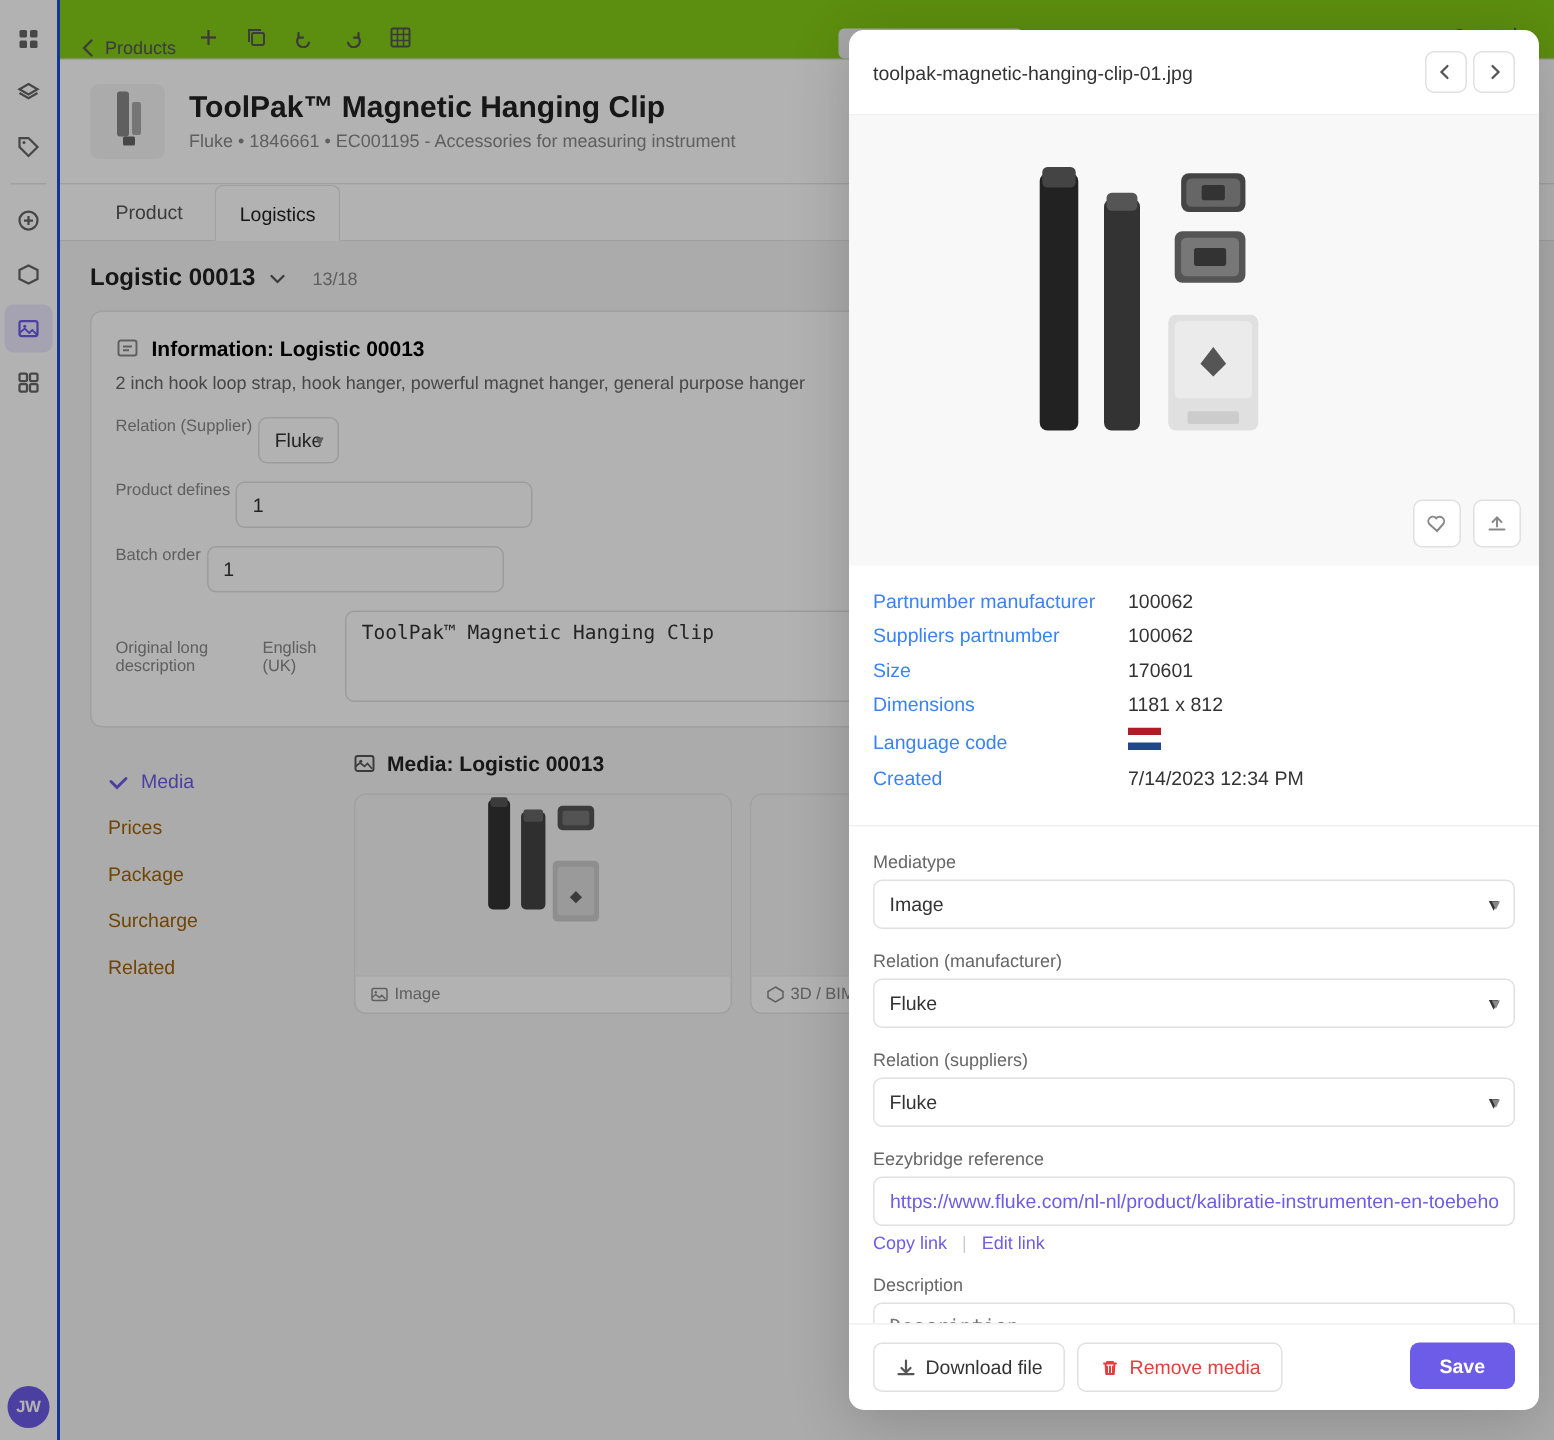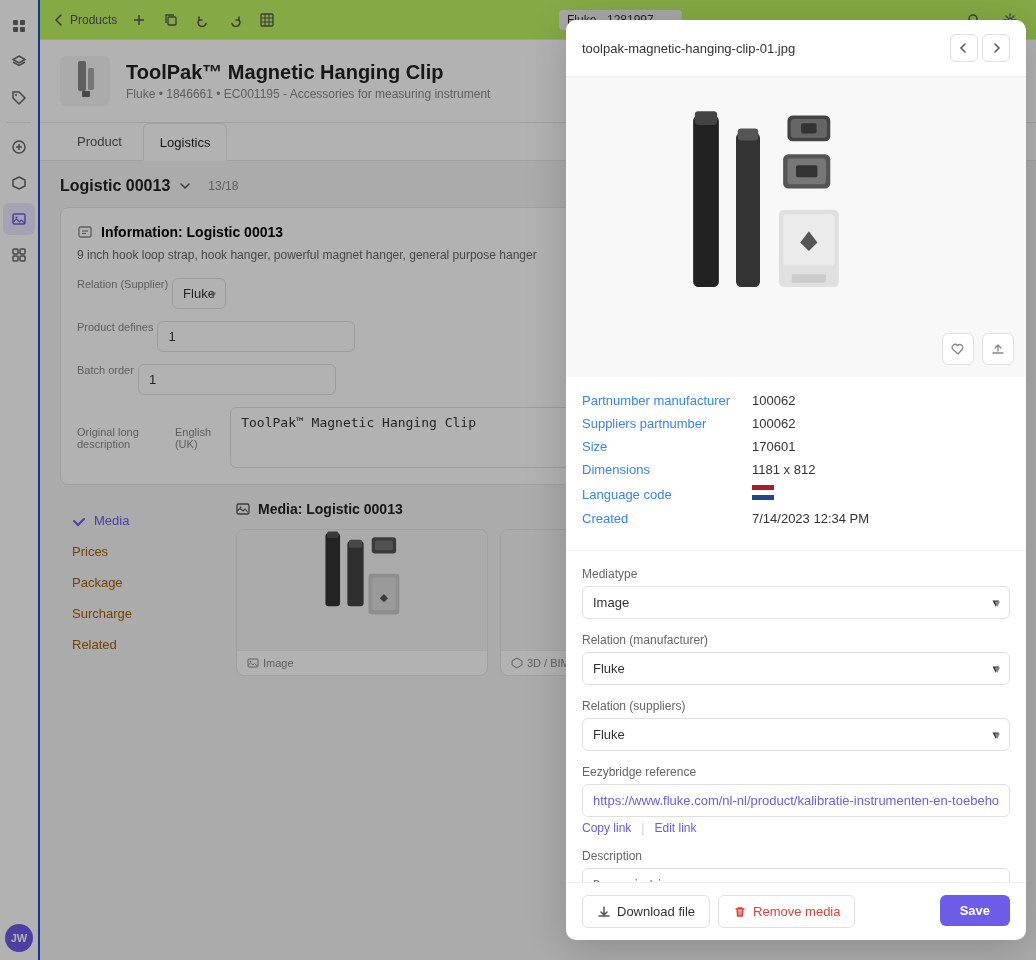--- a/index.html
+++ b/index.html
@@ -4,21 +4,21 @@
   <style>
     * { box-sizing: border-box; margin: 0; padding: 0; }
     body { font-family: -apple-system, BlinkMacSystemFont, 'Segoe UI', sans-serif; font-size: 13px; background: #f5f5f5; overflow: hidden; width: 1036px; height: 960px; }
 
     
     .app-container { display: flex; width: 1036px; height: 960px; position: relative; }
     .icon-sidebar { width: 40px; height: 100%; background: #fff; border-right: 2px solid #1d4ed8; display: flex; flex-direction: column; align-items: center; padding-top: 10px; gap: 4px; z-index: 1; }
     .main-content { flex: 1; display: flex; flex-direction: column; overflow: hidden; }
 
     
-    .top-bar { height: 40px; background: #bef264; border-bottom: 1px solid #e5e5e5; display: flex; align-items: center; padding: 0 12px; gap: 8px; }
+    .top-bar { height: 40px; background: #84cc16; border-bottom: 1px solid #e5e5e5; display: flex; align-items: flex-end; padding: 0 12px; gap: 8px; }
     .back-btn { display: flex; align-items: center; gap: 4px; color: #555; cursor: pointer; font-size: 12px; }
     .back-btn svg { width: 14px; height: 14px; }
     .top-bar-actions { display: flex; align-items: center; gap: 4px; }
     .top-bar-btn { width: 28px; height: 28px; border: none; background: none; cursor: pointer; border-radius: 4px; display: flex; align-items: center; justify-content: center; color: #555; font-size: 14px; }
     .top-bar-center { flex: 1; display: flex; justify-content: center; }
     .fluke-badge { background: #f0f0f0; border-radius: 4px; padding: 3px 8px; font-size: 12px; color: #333; }
 
     
     .product-header { background: #fff; padding: 16px 20px; border-bottom: 1px solid #e5e5e5; display: flex; align-items: center; gap: 16px; }
     .product-icon { width: 50px; height: 50px; background: #f5f5f5; border-radius: 6px; display: flex; align-items: center; justify-content: center; overflow: hidden; }
@@ -269,21 +269,21 @@
 
       <div class="info-card">
         <div class="info-card-header">
           <svg width="16" height="16" viewBox="0 0 16 16" fill="none">
               <rect x="2" y="3" width="12" height="10" rx="1.5" stroke="#888" stroke-width="1.3" fill="none"></rect>
               <line x1="5" y1="7" x2="11" y2="7" stroke="#888" stroke-width="1.2"></line>
               <line x1="5" y1="9.5" x2="9" y2="9.5" stroke="#888" stroke-width="1.2"></line>
             </svg>
           <span>Information: Logistic 00013</span>
         </div>
-        <p class="info-desc">9 inch hook loop strap, hook hanger, powerful magnet hanger, general purpose hanger</p>
+        <p class="info-desc">2 inch hook loop strap, hook hanger, powerful magnet hanger, general purpose hanger</p>
         <div class="form-row">
           <div class="form-group">
             <label class="form-label">Relation (Supplier)</label>
             <div class="select-wrapper">
               <div class="form-select">
                 <span>Fluke</span>
               </div>
             </div>
           </div>
           <div class="form-group"></div>

